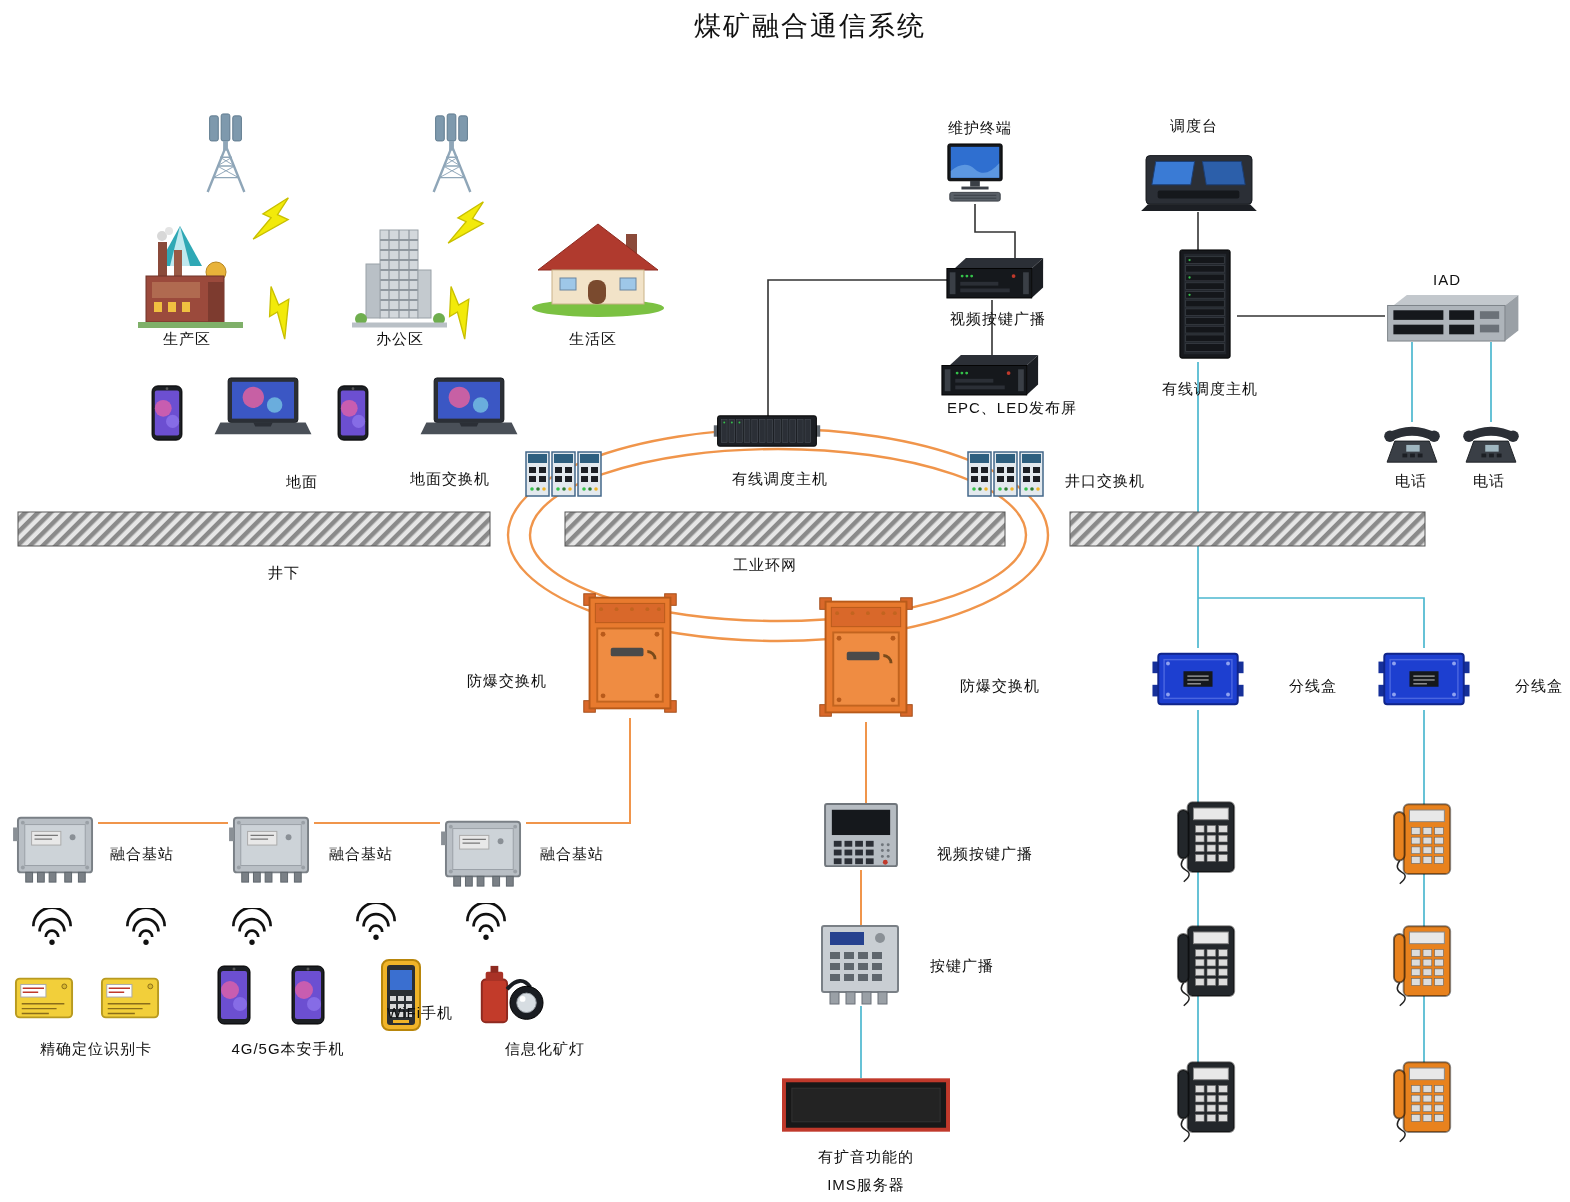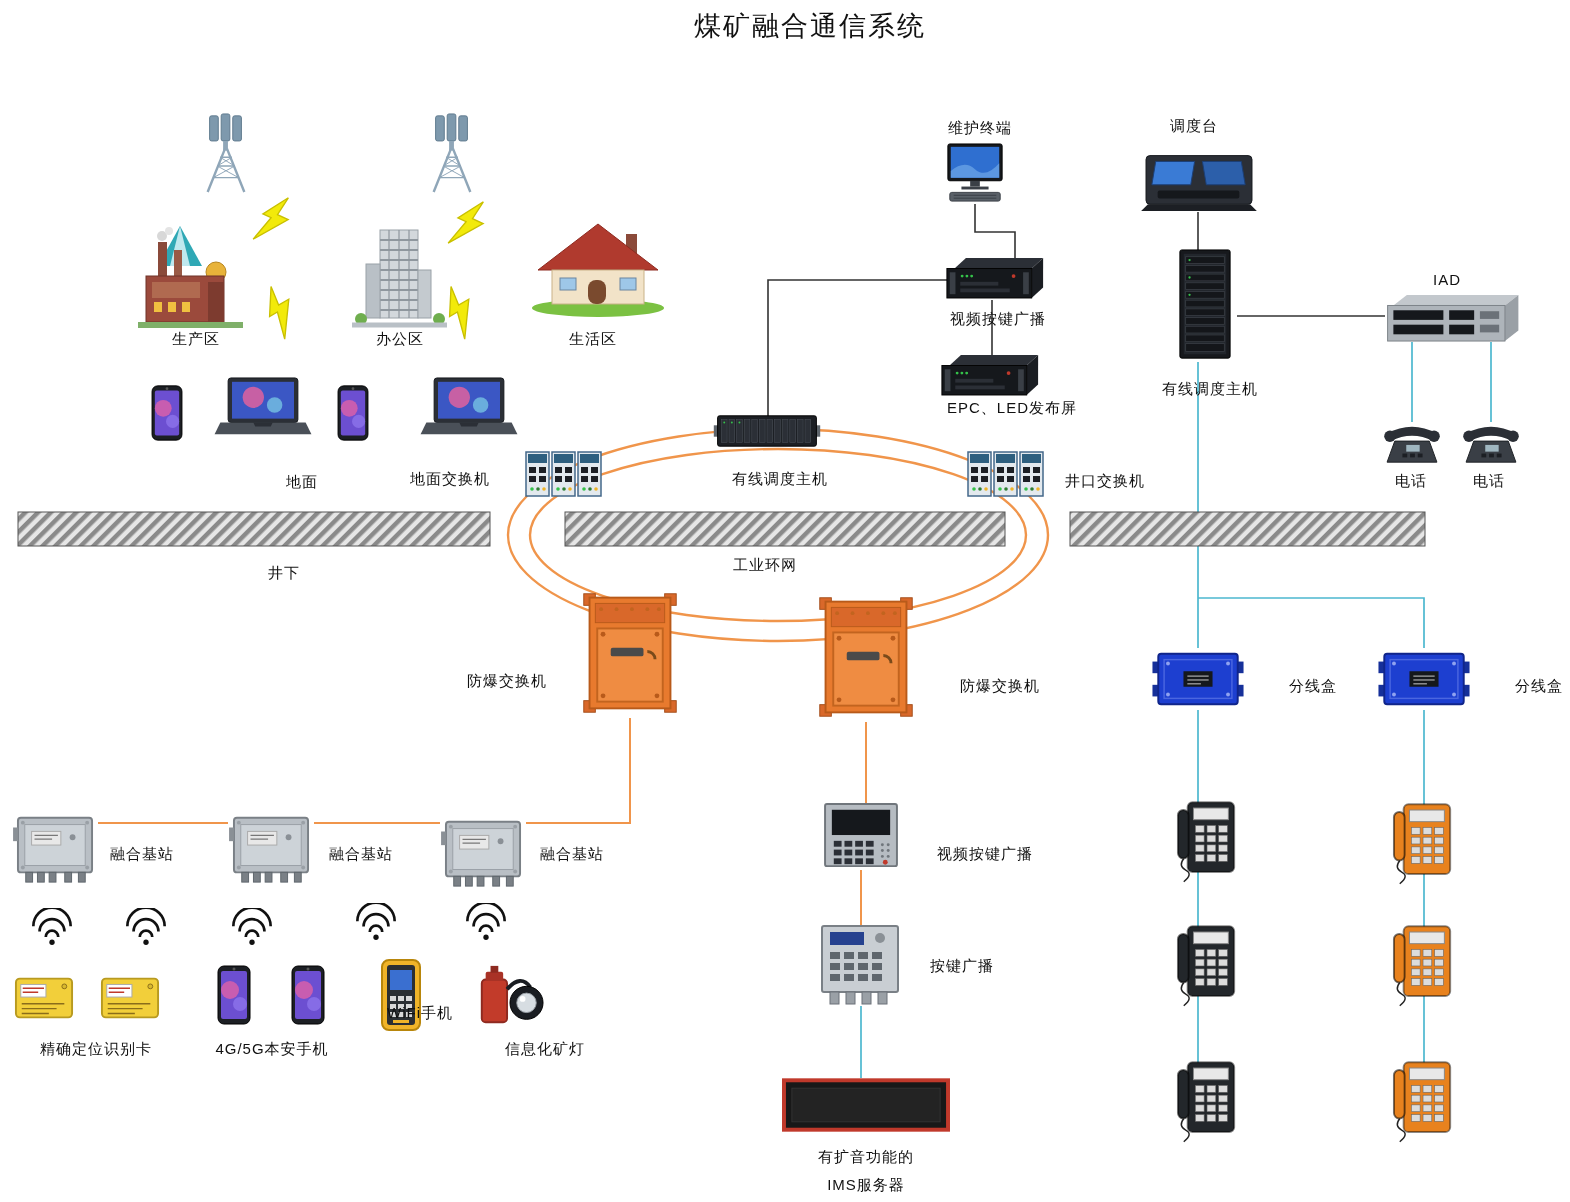--- a/index.html
+++ b/index.html
@@ -516,21 +516,21 @@
   <use href="#s-card" x="14" y="972" width="60" height="52"></use>
   <use href="#s-card" x="100" y="972" width="60" height="52"></use>
   <use href="#s-sphone" x="216" y="964" width="36" height="62"></use>
   <use href="#s-sphone" x="290" y="964" width="36" height="62"></use>
   <use href="#s-rugged" x="378" y="958" width="46" height="74"></use>
   <use href="#s-lamp" x="472" y="962" width="74" height="70"></use>
 </svg>
 
 <div class="title">煤矿融合通信系统</div>
 
-<div class="lbl" style="left:196px;top:330px">生产区</div>
+<div class="lbl" style="left:187px;top:330px">生产区</div>
 <div class="lbl" style="left:400px;top:330px">办公区</div>
 <div class="lbl" style="left:593px;top:330px">生活区</div>
 <div class="lbl" style="left:302px;top:473px">地面</div>
 <div class="lbl" style="left:450px;top:470px">地面交换机</div>
 <div class="lbl" style="left:980px;top:119px">维护终端</div>
 <div class="lbl" style="left:1194px;top:117px">调度台</div>
 <div class="lbl" style="left:998px;top:310px">视频按键广播</div>
 <div class="lbl" style="left:1012px;top:399px">EPC、LED发布屏</div>
 <div class="lbl" style="left:1210px;top:380px">有线调度主机</div>
 <div class="lbl" style="left:1447px;top:271px">IAD</div>
@@ -543,19 +543,19 @@
 <div class="lbl" style="left:507px;top:672px">防爆交换机</div>
 <div class="lbl" style="left:1000px;top:677px">防爆交换机</div>
 <div class="lbl" style="left:1313px;top:677px">分线盒</div>
 <div class="lbl" style="left:1539px;top:677px">分线盒</div>
 <div class="lbl" style="left:142px;top:845px">融合基站</div>
 <div class="lbl" style="left:361px;top:845px">融合基站</div>
 <div class="lbl" style="left:572px;top:845px">融合基站</div>
 <div class="lbl" style="left:985px;top:845px">视频按键广播</div>
 <div class="lbl" style="left:962px;top:957px">按键广播</div>
 <div class="lbl" style="left:96px;top:1040px">精确定位识别卡</div>
-<div class="lbl" style="left:272px;top:1040px">4G/5G本安手机</div>
+<div class="lbl" style="left:288px;top:1040px">4G/5G本安手机</div>
 <div class="lbl" style="left:420px;top:1004px">WiFi手机</div>
 <div class="lbl" style="left:545px;top:1040px">信息化矿灯</div>
 <div class="lbl" style="left:866px;top:1148px">有扩音功能的</div>
 <div class="lbl" style="left:866px;top:1176px">IMS服务器</div>
 
 </div>
 
 </body></html>

